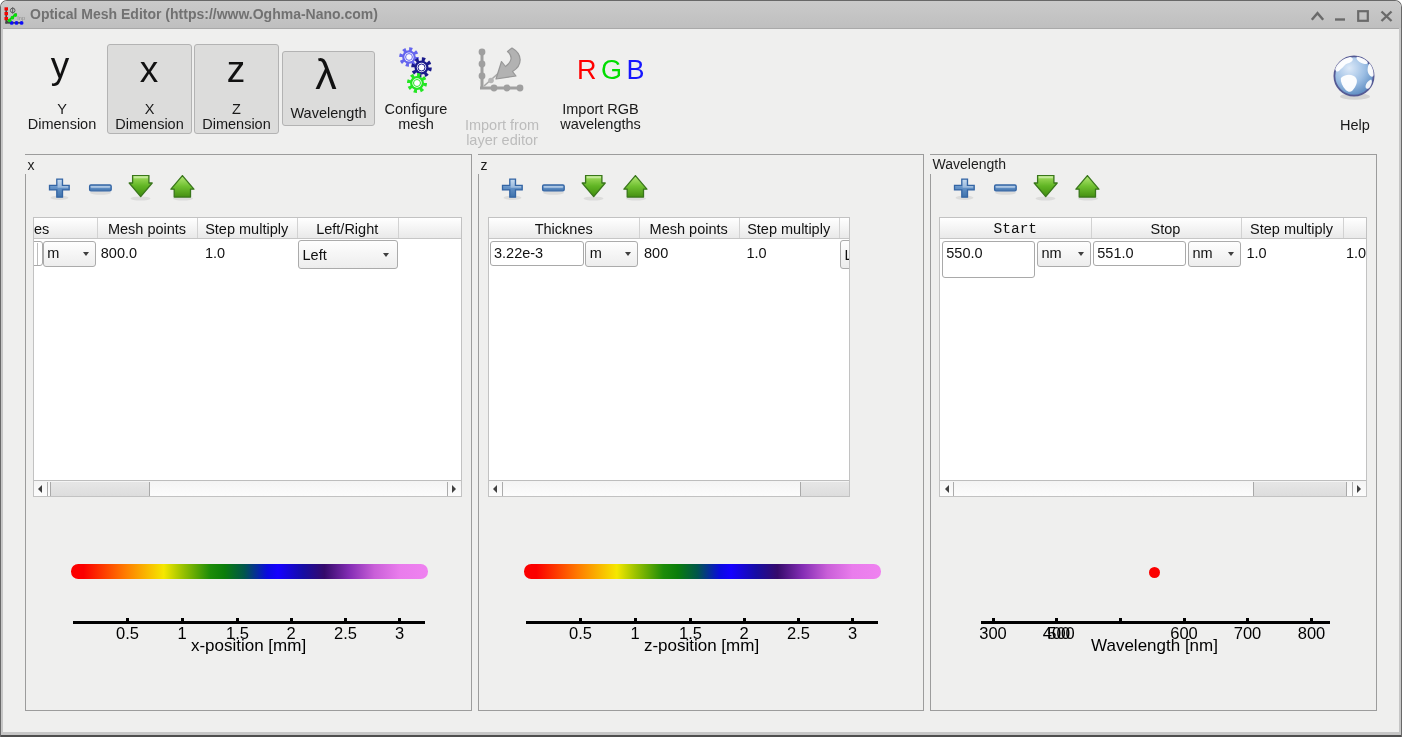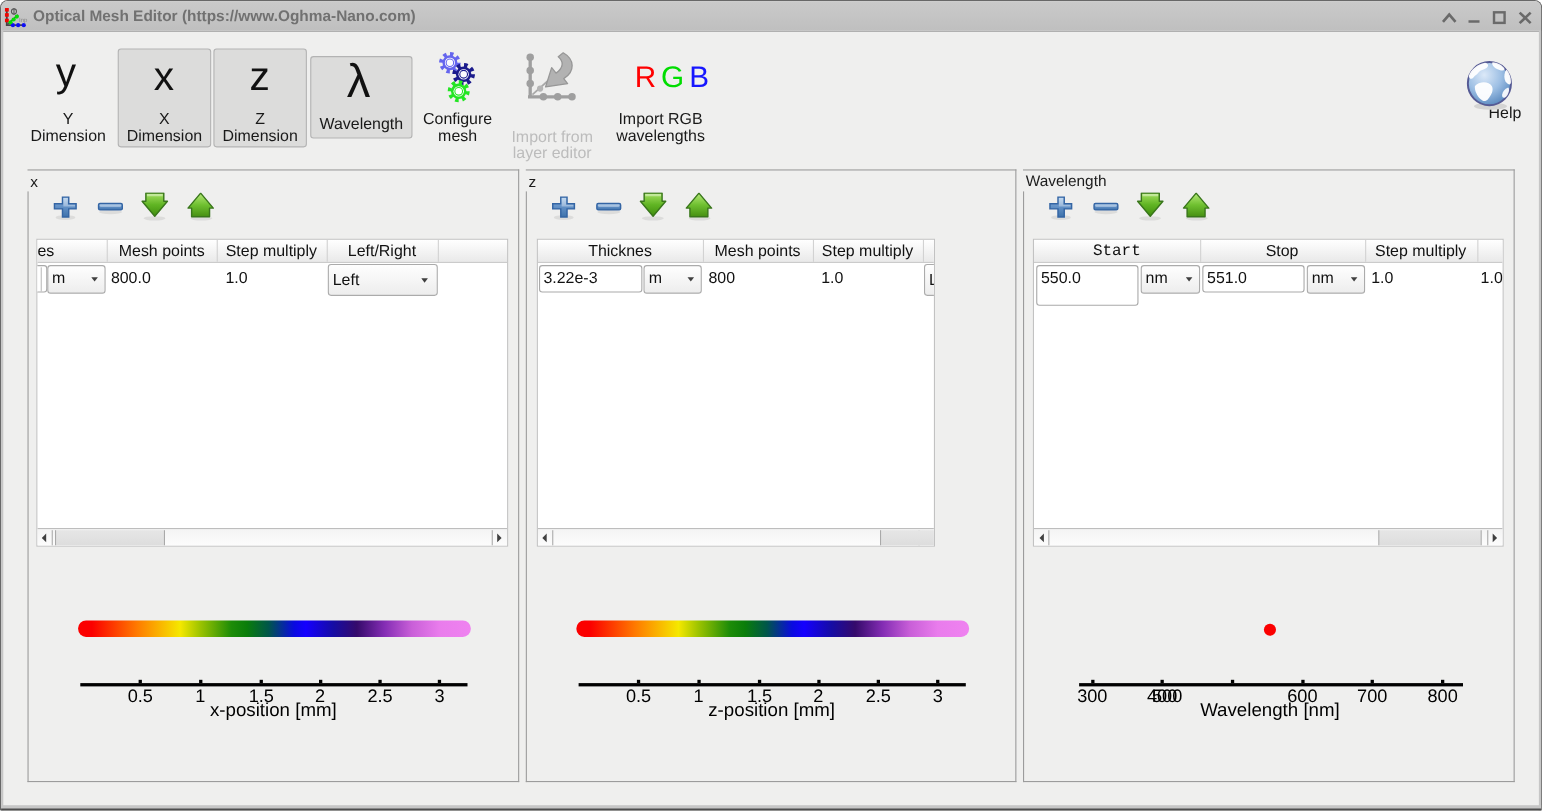--- a/index.html
+++ b/index.html
@@ -81,21 +81,21 @@
 <div class="tlabel" style="left:107px;top:101.5px;width:85px;">X<br>Dimension</div>
 <div class="tbtn" style="left:194px;top:44px;width:85px;height:90px;"></div>
 <div class="glyph" style="left:214px;top:50.5px;width:44px;">z</div>
 <div class="tlabel" style="left:194px;top:101.5px;width:85px;">Z<br>Dimension</div>
 <div class="tbtn" style="left:282px;top:51px;width:93px;height:75px;"></div>
 <div class="glyph" style="left:302px;top:52.5px;width:48px;font-size:43px;line-height:43px;">λ</div>
 <div class="tlabel" style="left:282px;top:106px;width:93px;">Wavelength</div>
 <div class="tlabel" style="left:374px;top:101.5px;width:84px;">Configure<br>mesh</div>
 <div class="tlabel dis" style="left:459px;top:118px;width:86px;">Import from<br>layer editor</div>
 <div class="tlabel" style="left:556px;top:101.5px;width:89px;">Import RGB<br>wavelengths</div>
-<div class="tlabel" style="left:1327px;top:96px;width:56px;text-align:right;">Help</div>
+<div class="tlabel" style="left:1327px;top:118px;width:56px;">Help</div>
 
 <svg class="icon" style="left:396px;top:45px" width="38" height="50" viewBox="0 0 38 50">
  <g>
   <circle cx="13" cy="12" r="7.6" fill="none" stroke="#6565ee" stroke-width="4.4" stroke-dasharray="2.95 3"></circle>
   <circle cx="13" cy="12" r="6.8" fill="#6565ee"></circle>
   <circle cx="13" cy="12" r="4.6" fill="#fbfbff"></circle>
   <circle cx="13" cy="12" r="3.4" fill="none" stroke="#6565ee" stroke-width="1"></circle>
  </g>
  <g>
   <circle cx="25.5" cy="22.5" r="8" fill="none" stroke="#1b1b8c" stroke-width="4.6" stroke-dasharray="3.1 3.2"></circle>

